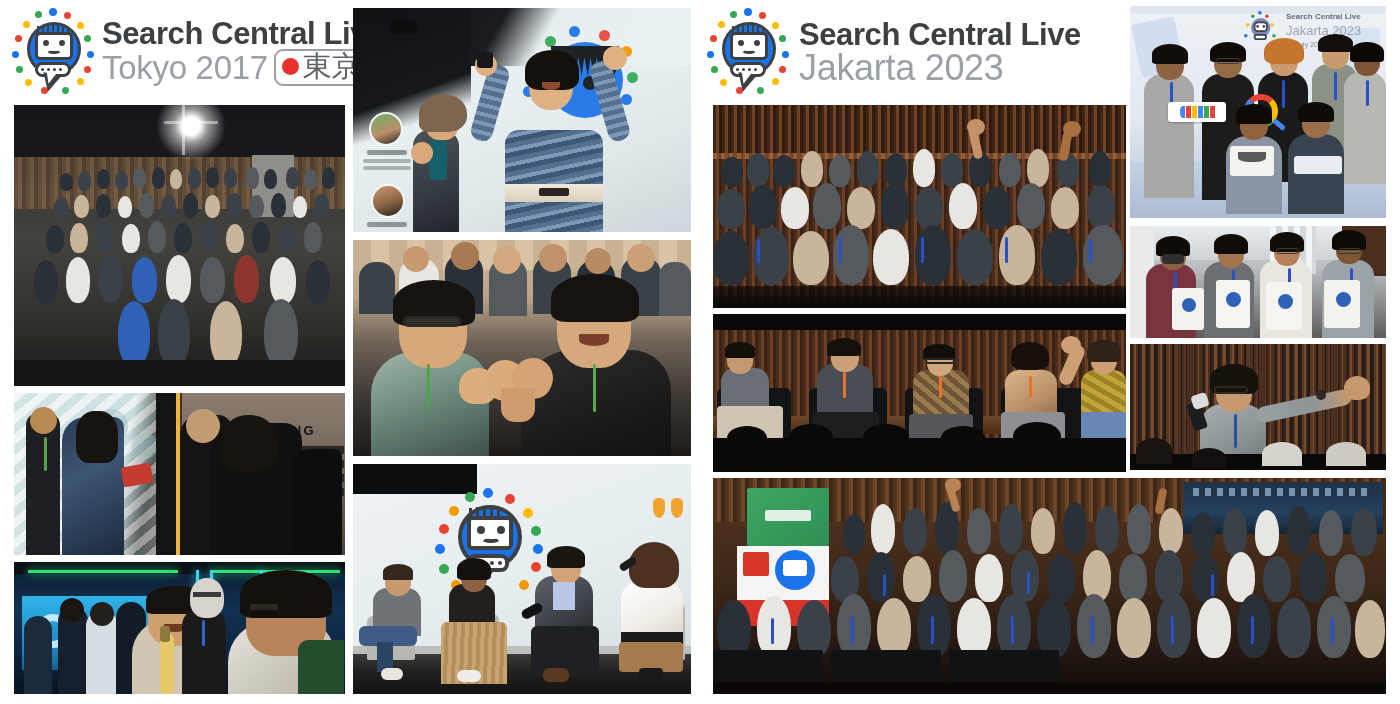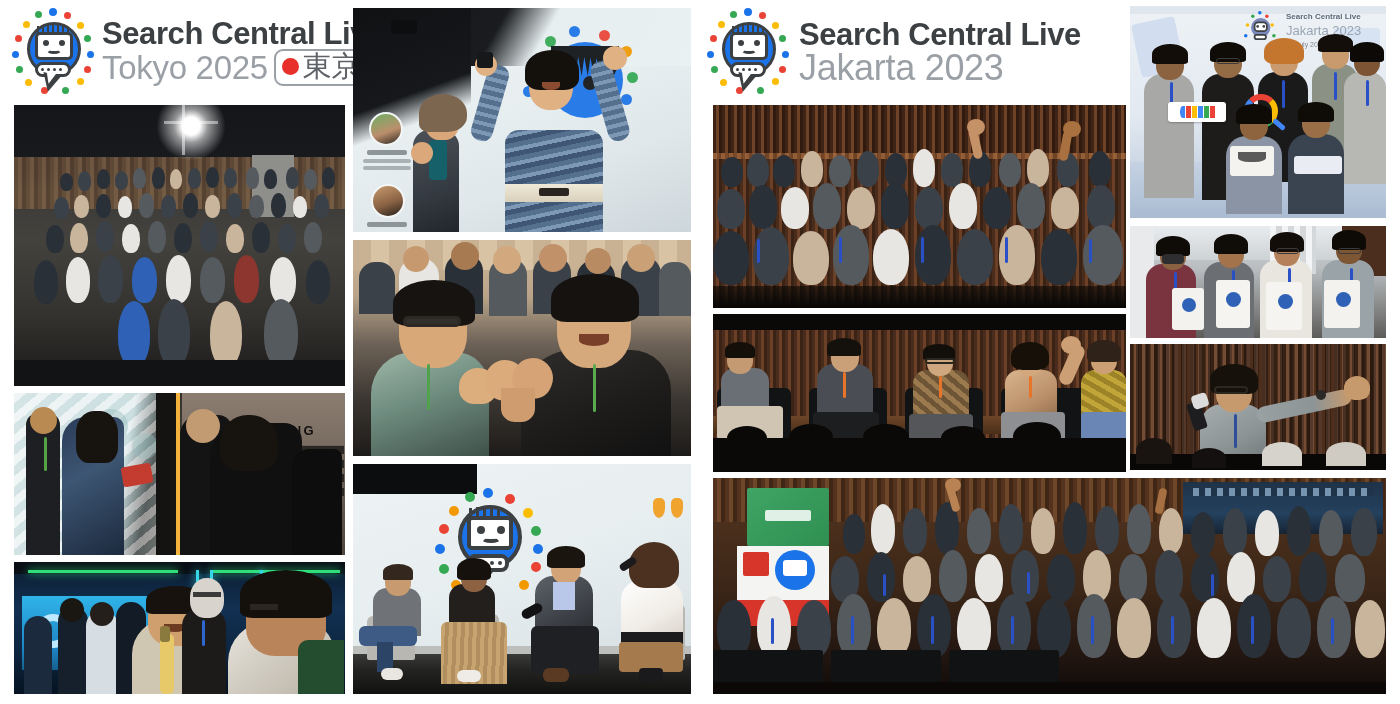--- a/index.html
+++ b/index.html
@@ -176,21 +176,21 @@
       <div class="bdot" style="left:31px;top:60px;width:3px;height:3px;"></div>
       <div class="bdot" style="left:37px;top:60px;width:3px;height:3px;"></div>
       <div class="bdot" style="left:43px;top:60px;width:3px;height:3px;"></div>
       <div class="bdot" style="left:49px;top:60px;width:3px;height:3px;"></div>
       <div class="tail" style="left:31px;top:66px;transform:rotate(14deg);"></div>
       <div class="tail-in" style="left:35px;top:64px;transform:rotate(14deg);"></div>
     </div>
     <div class="words" style="margin-left:8px;">
       <div class="title-main">Search Central Live</div>
       <div class="title-sub">
-        <span>Tokyo 2025</span>
+        <span>Tokyo 2017</span>
         <span class="jp-badge">
           <span class="jp-dot"></span>
           <span>東京</span>
         </span>
       </div>
     </div>
   </div>
 
   <div class="lockup" style="left:705px; top:8px;">
     <div class="mark gbot" style="width:84px;height:88px;">

